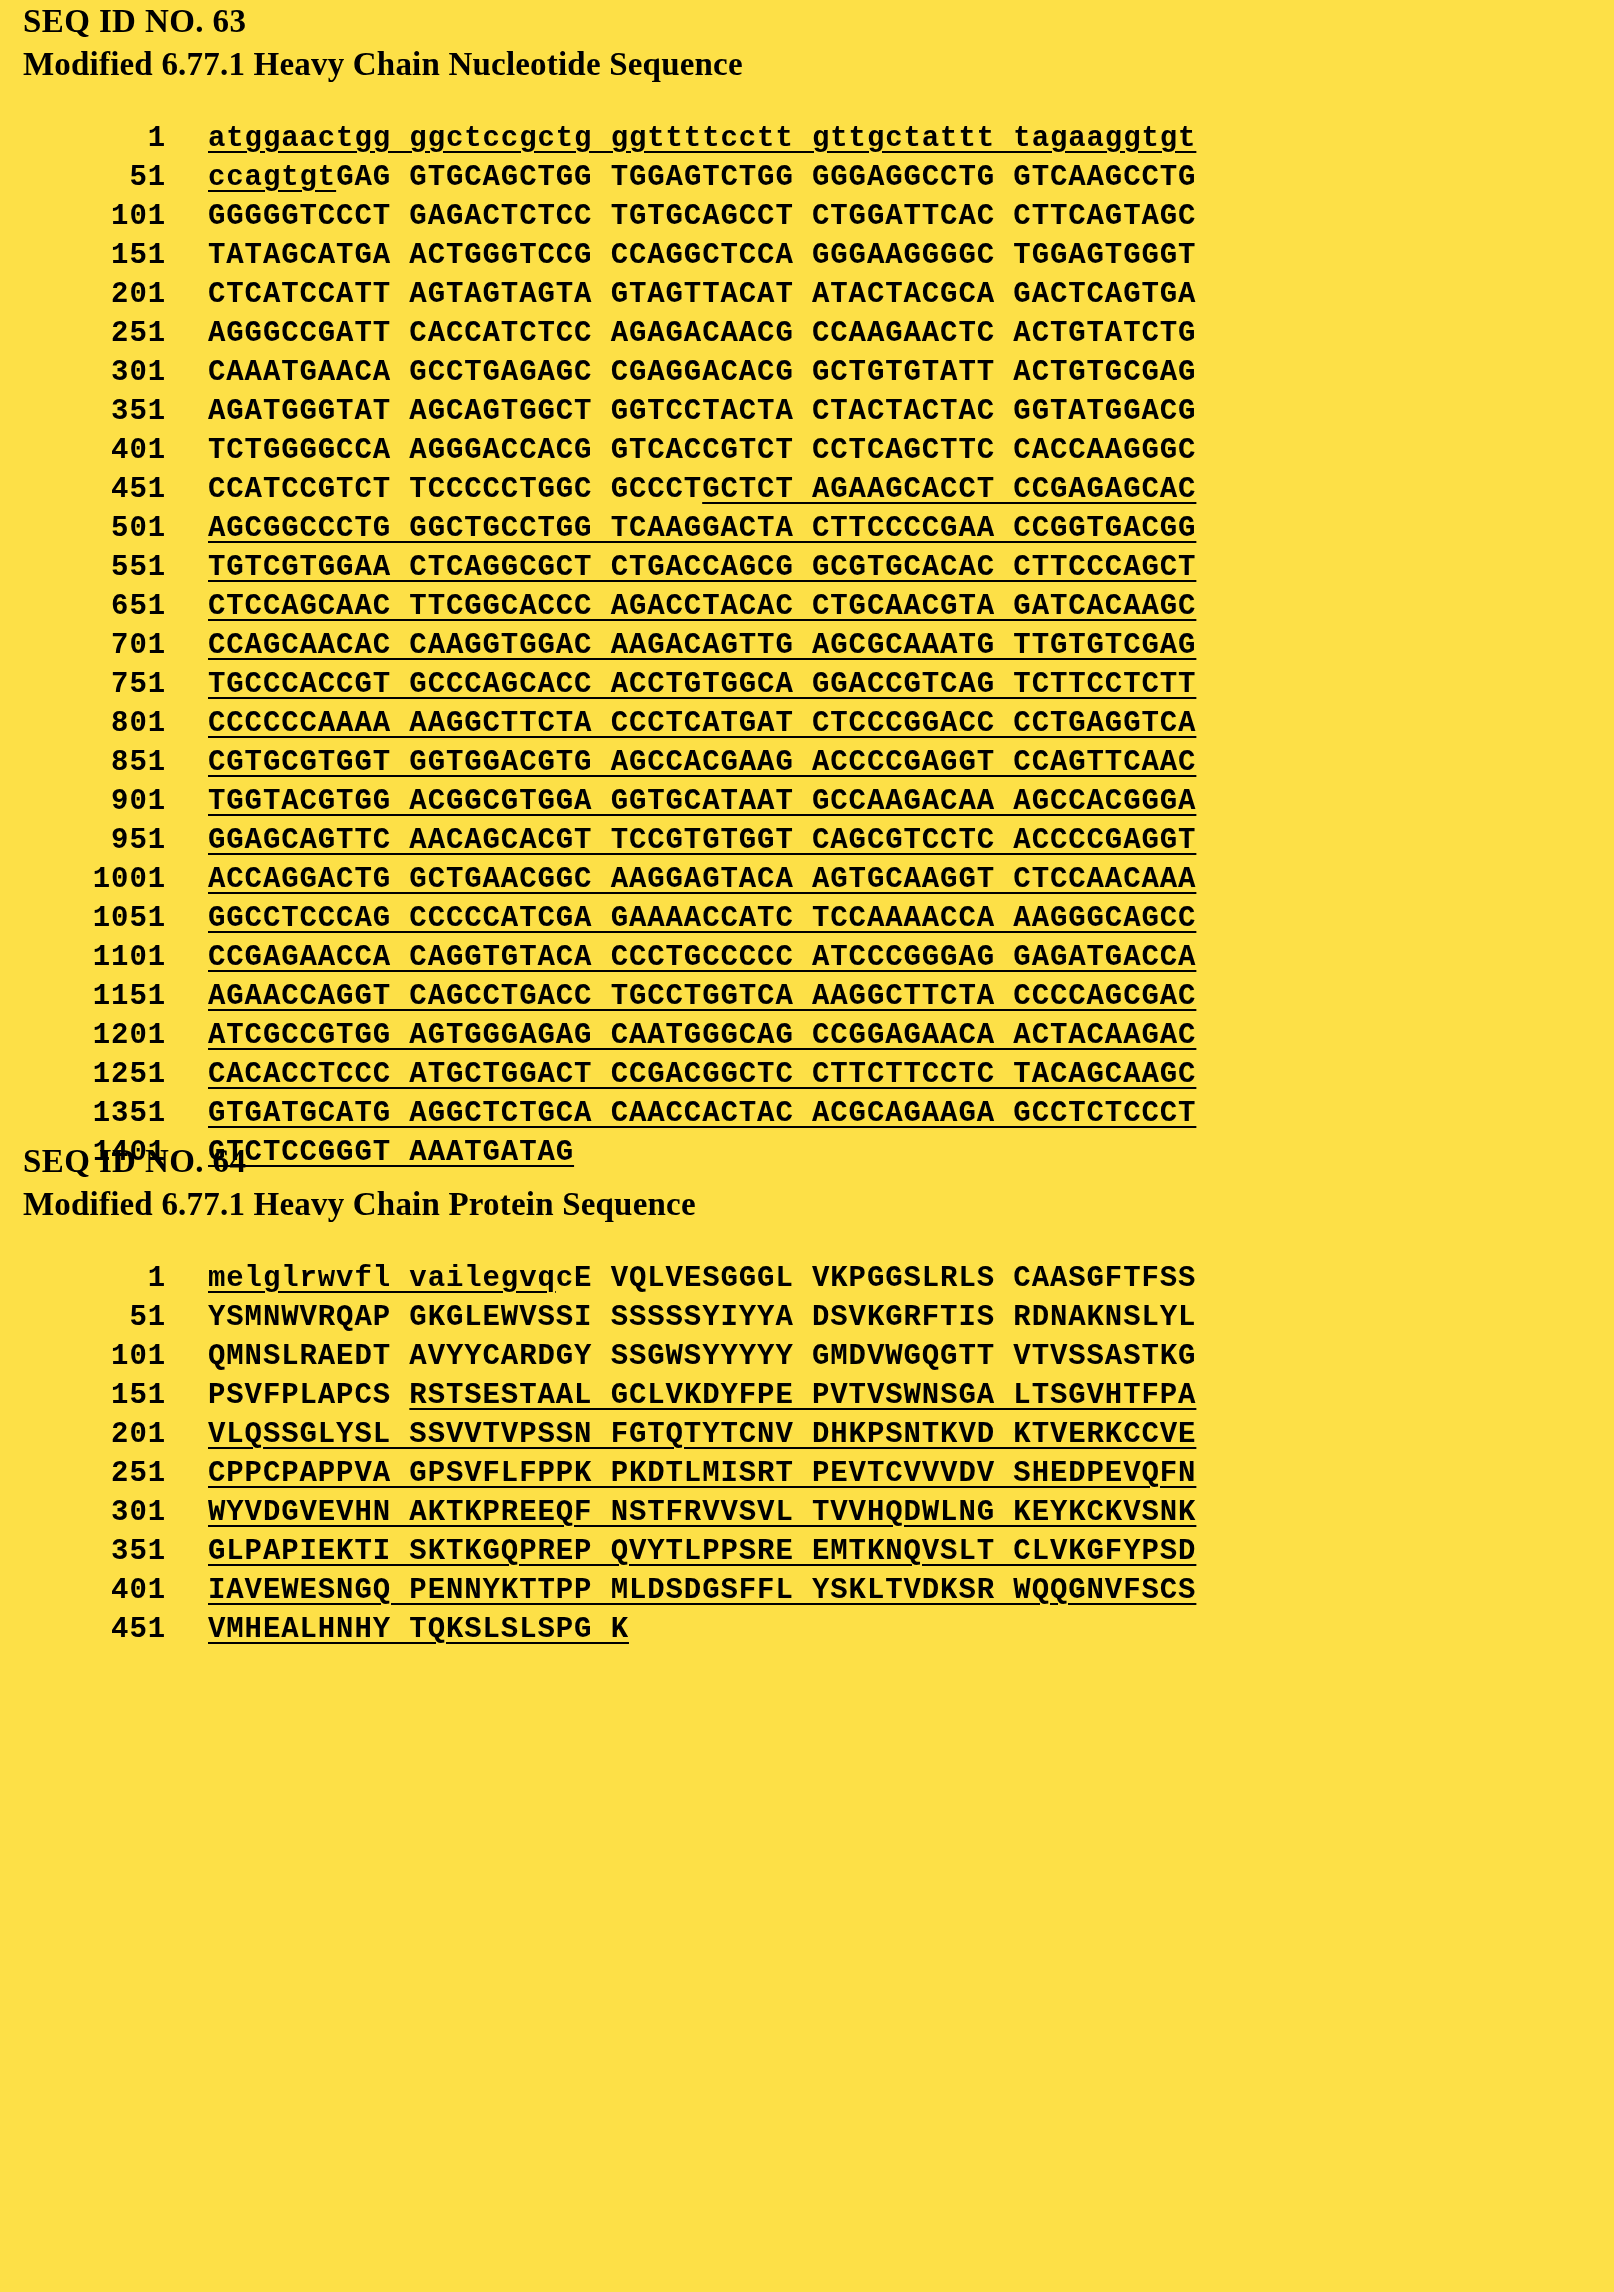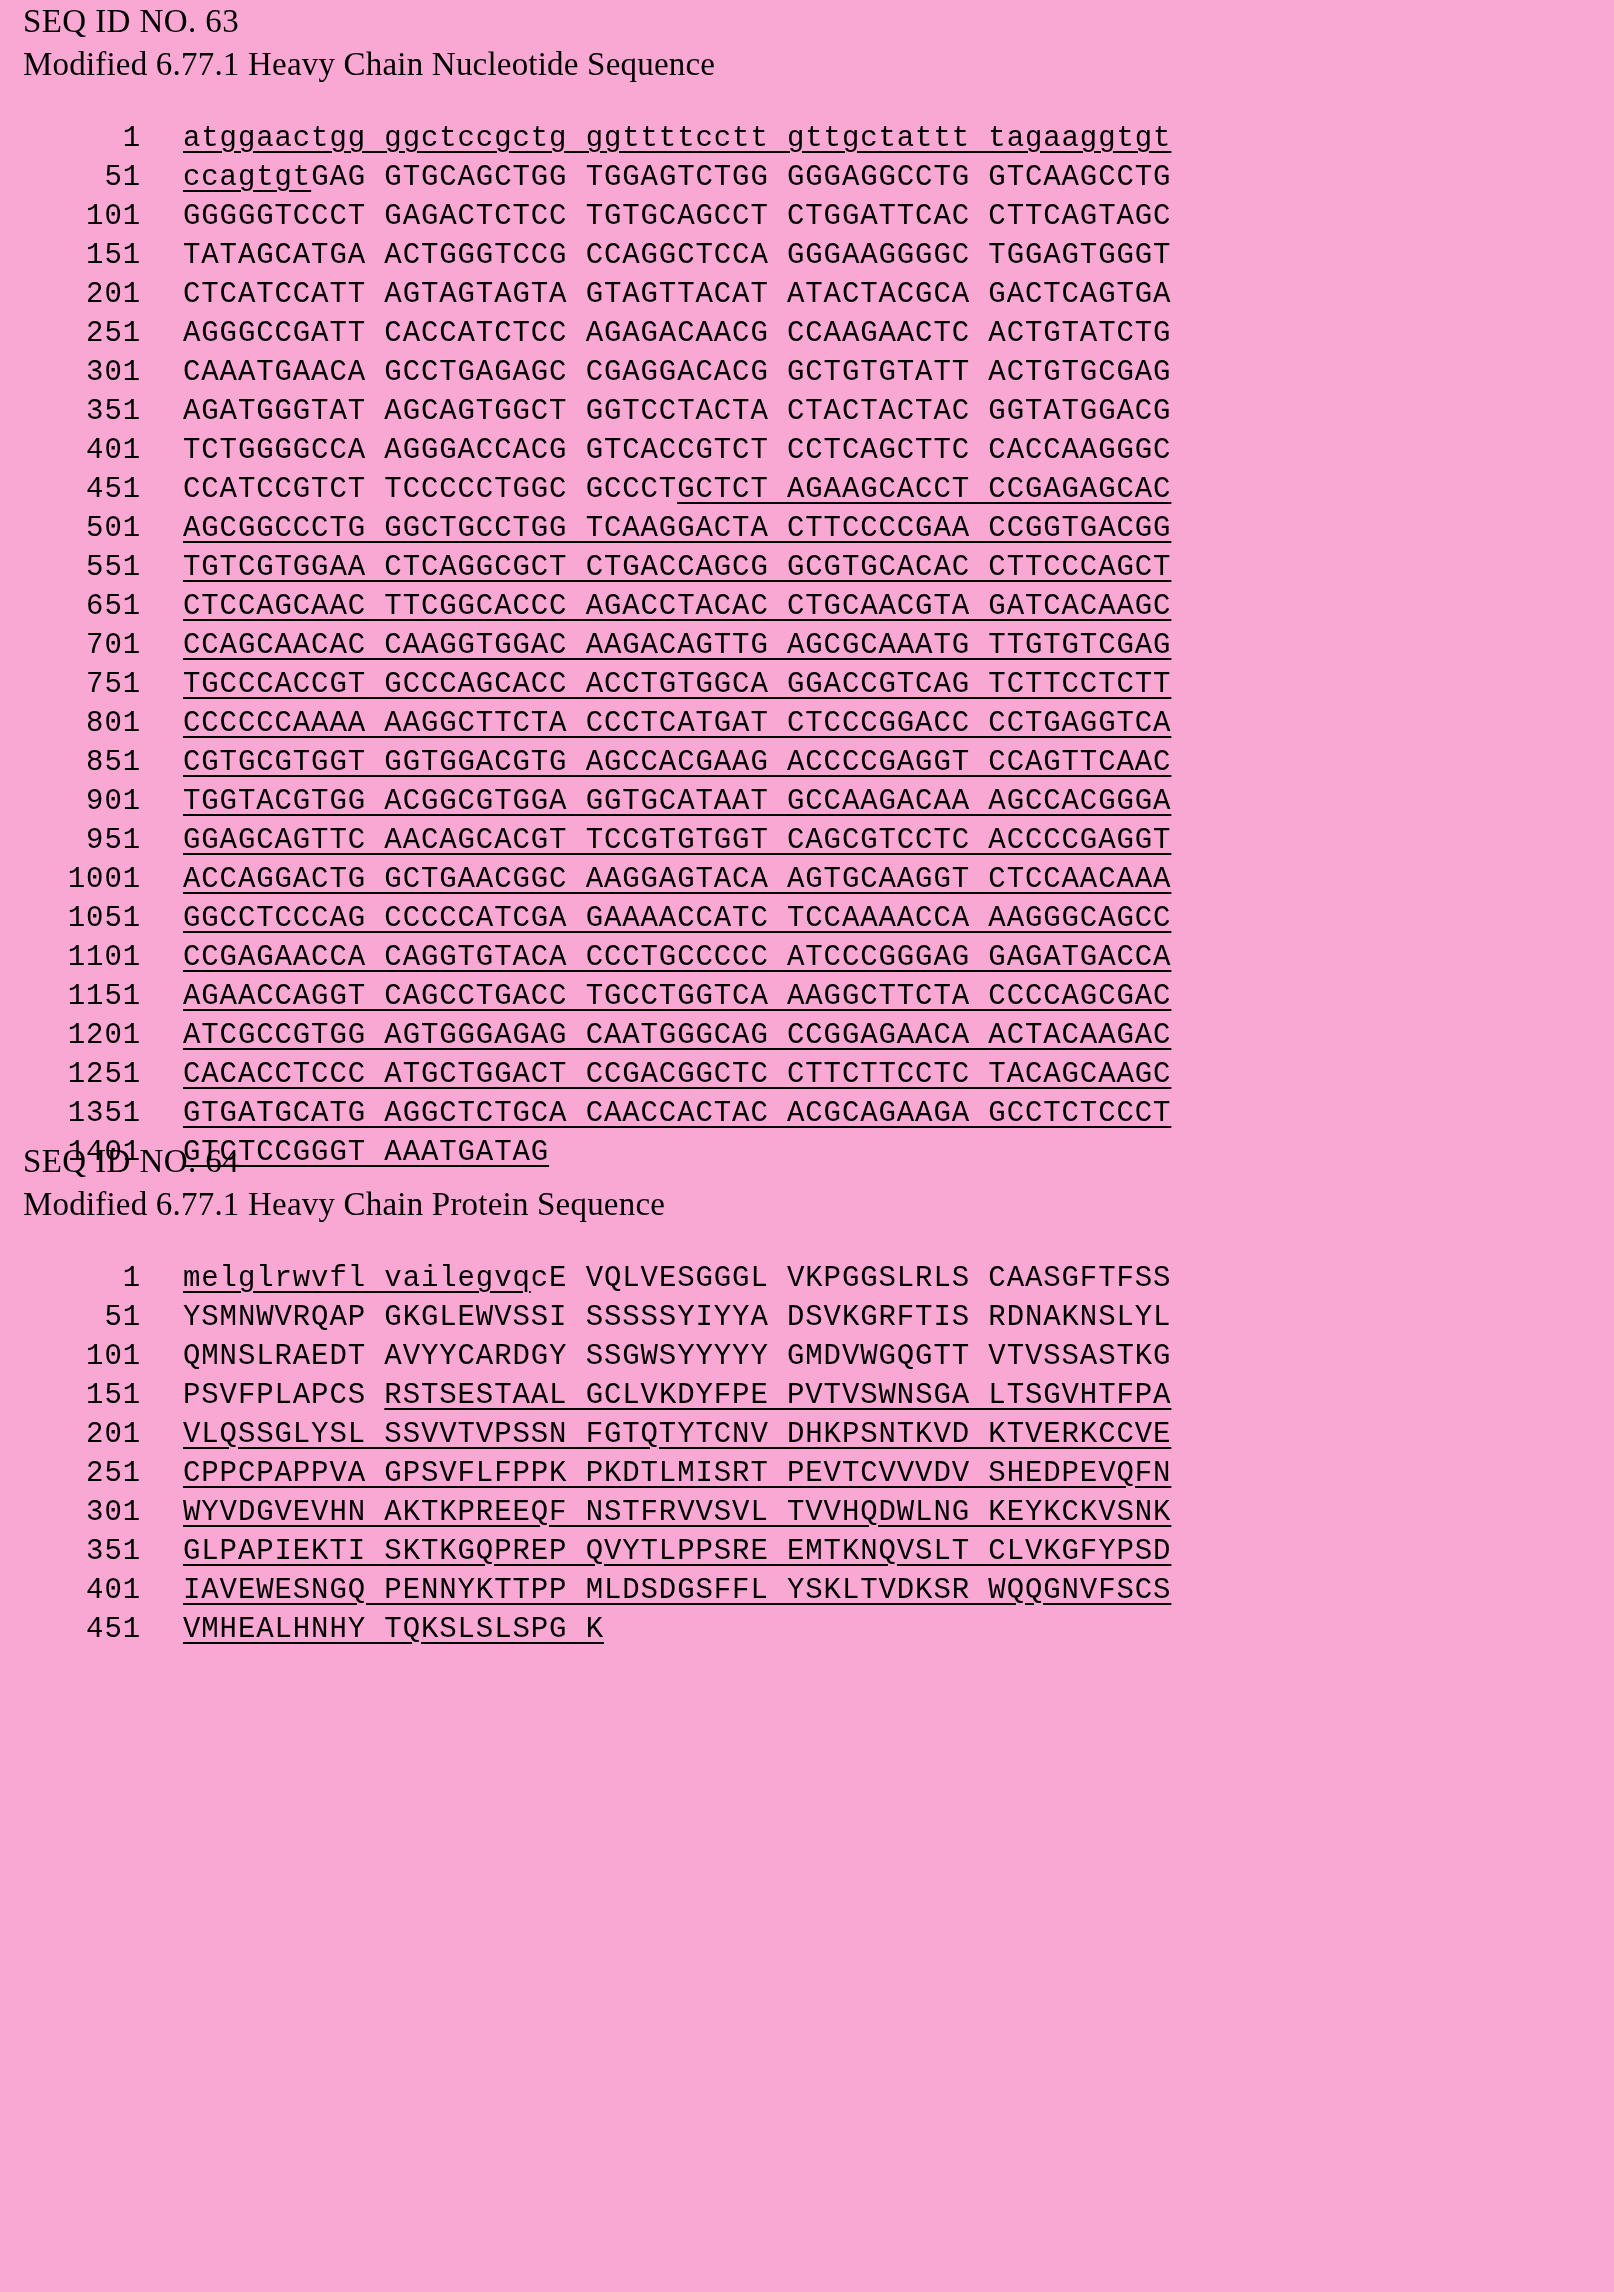--- a/index.html
+++ b/index.html
@@ -14,21 +14,22 @@
     position: relative;
     font-family: "Liberation Serif", "DejaVu Serif", serif;
     color: #000000;
     overflow: hidden;
   }
   .page {
     position: absolute;
     left: 0; top: 0;
     width: 1614px;
     height: 2292px;
-    background: #f9a8d4;
+    background: #fde047;
+    font-weight: bold;
   }
 
   
   .seq-section { position: absolute; left: 0; width: 1614px; }
   #section-63 { top: 0px; }
   #section-64 { top: 1094px; margin-top: 46px; }
 
   .heading-block {
     padding-left: 23px;
     font-family: "Liberation Serif", "DejaVu Serif", serif;
@@ -52,20 +53,21 @@
     padding-left: 0px;
     font-family: "Liberation Mono", "DejaVu Sans Mono", monospace;
     font-size: 29px;
     line-height: 39px;
     letter-spacing: 0.9px;
   }
   .seq-row {
     display: block;
     white-space: pre;
     height: 39px;
+    padding-left: 25px;
   }
   .seq-num {
     display: inline-block;
     width: 141px;
     text-align: right;
     padding-right: 0px;
     white-space: pre;
   }
   .seq-gap {
     display: inline-block;

